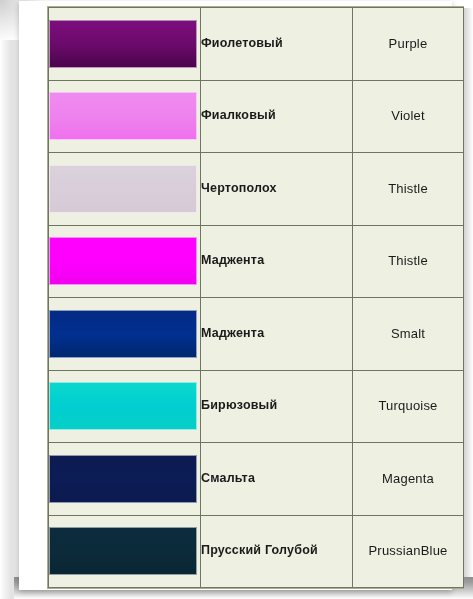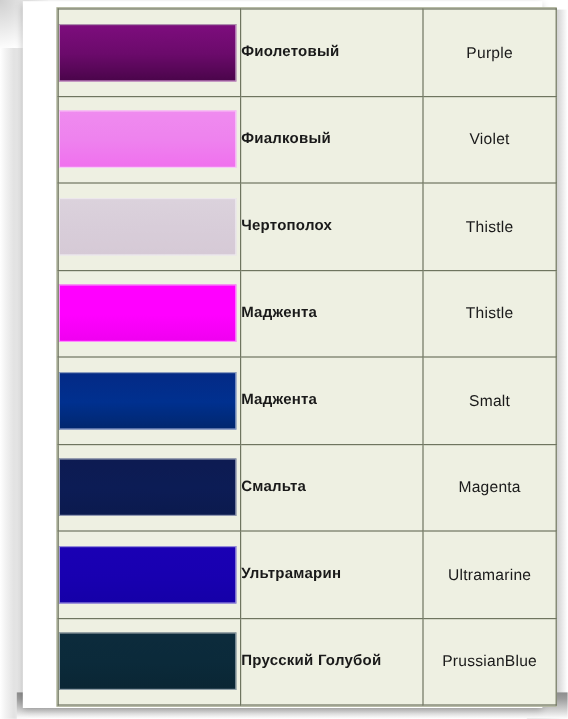--- a/index.html
+++ b/index.html
@@ -207,38 +207,38 @@
               </td>
               <td class="name-ru">
                 <span class="cell-label">Маджента</span>
               </td>
               <td class="name-en">
                 <span class="cell-label">Smalt</span>
               </td>
             </tr>
             <tr>
               <td class="swatch-cell">
+                <span class="swatch" style="background: linear-gradient(rgb(10, 216, 205) 0%, rgb(0, 206, 209) 52%, rgb(6, 207, 198) 100%);"></span>
+              </td>
+              <td class="name-ru">
+                <span class="cell-label">Бирюзовый</span>
+              </td>
+              <td class="name-en">
+                <span class="cell-label">Turquoise</span>
+              </td>
+            </tr>
+            <tr>
+              <td class="swatch-cell">
                 <span class="swatch" style="background: linear-gradient(rgb(13, 27, 82) 0%, rgb(12, 28, 85) 52%, rgb(11, 26, 78) 100%);"></span>
               </td>
               <td class="name-ru">
                 <span class="cell-label">Смальта</span>
               </td>
               <td class="name-en">
                 <span class="cell-label">Magenta</span>
-              </td>
-            </tr>
-            <tr>
-              <td class="swatch-cell">
-                <span class="swatch" style="background: linear-gradient(rgb(26, 0, 180) 0%, rgb(24, 0, 176) 52%, rgb(21, 0, 168) 100%);"></span>
-              </td>
-              <td class="name-ru">
-                <span class="cell-label">Ультрамарин</span>
-              </td>
-              <td class="name-en">
-                <span class="cell-label">Ultramarine</span>
               </td>
             </tr>
             <tr>
               <td class="swatch-cell">
                 <span class="swatch" style="background: linear-gradient(rgb(12, 43, 60) 0%, rgb(11, 42, 58) 52%, rgb(10, 38, 52) 100%);"></span>
               </td>
               <td class="name-ru">
                 <span class="cell-label">Прусский Голубой</span>
               </td>
               <td class="name-en">

